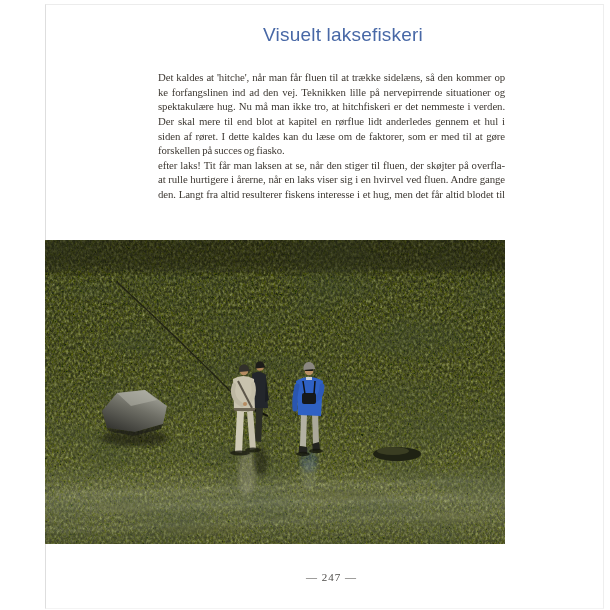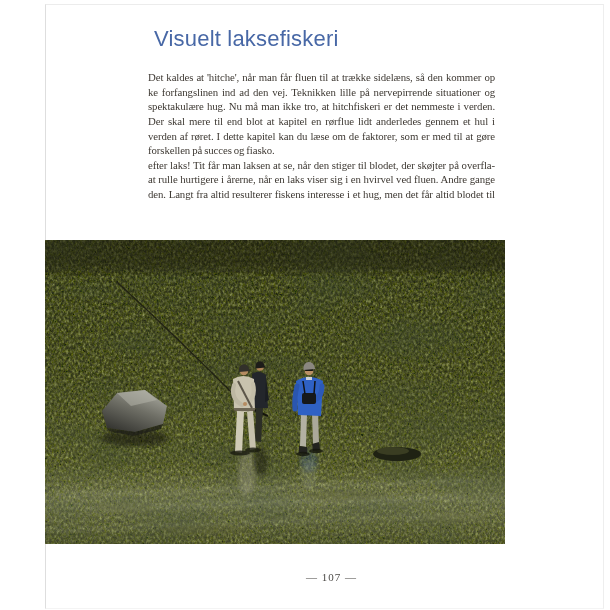--- a/index.html
+++ b/index.html
@@ -14,31 +14,32 @@
     position:absolute;
     left:45px;top:4px;width:557px;height:603px;
     border-left:1px solid #dedede;
     border-top:1px solid #ececec;
     border-right:1px solid #eeeeee;
     border-bottom:1px solid #f4f4f4;
     background:#ffffff;
   }
   .chapter-title{
     position:absolute;
-    left:154px;top:11px;
+    left:143px;top:11px;
     width:400px;
     font-family:"Liberation Sans", sans-serif;
-    font-size:22px;
+    font-size:19px;
     font-weight:500;
     letter-spacing:0.2px;
     color:#4868a6;
+    text-align:center;
   }
   .body-text{
     position:absolute;
-    left:148px;top:70px;
+    left:158px;top:70px;
     width:347px;
     color:#3e3933;
     font-size:10.8px;
     letter-spacing:-0.1px;
     word-spacing:-0.6px;
   }
   .tline{
     height:14.63px;
     line-height:14.63px;
     text-align:justify;
@@ -70,23 +71,23 @@
 
 <div class="page-sheet"></div>
 
 <h1 class="chapter-title">Visuelt laksefiskeri</h1>
 
 <div class="body-text">
   <div class="tline">Det kaldes at 'hitche', når man får fluen til at trække sidelæns, så den kommer op</div>
   <div class="tline">ke forfangslinen ind ad den vej. Teknikken lille på nervepirrende situationer og</div>
   <div class="tline">spektakulære hug. Nu må man ikke tro, at hitchfiskeri er det nemmeste i verden.</div>
   <div class="tline">Der skal mere til end blot at kapitel en rørflue lidt anderledes gennem et hul i</div>
-  <div class="tline">verden af røret. I dette kapitel kan du læse om de faktorer, som er med til at gøre</div>
+  <div class="tline">siden af røret. I dette kaldes kan du læse om de faktorer, som er med til at gøre</div>
   <div class="tline para-end">forskellen på succes og fiasko.</div>
-  <div class="tline">efter laks! Tit får man laksen at se, når den stiger til blodet, der skøjter på overfla-</div>
+  <div class="tline">efter laks! Tit får man laksen at se, når den stiger til fluen, der skøjter på overfla-</div>
   <div class="tline">at rulle hurtigere i årerne, når en laks viser sig i en hvirvel ved fluen. Andre gange</div>
   <div class="tline">den. Langt fra altid resulterer fiskens interesse i et hug, men det får altid blodet til</div>
 </div>
 
 <div class="photo-frame">
   <svg width="460" height="304" viewBox="0 0 460 304">
     <defs>
       <linearGradient id="waterbase" x1="0" y1="0" x2="0" y2="1">
         <stop offset="0" stop-color="#272a18"></stop>
         <stop offset="0.45" stop-color="#33361e"></stop>
@@ -220,13 +221,13 @@
       <rect x="257" y="153" width="14" height="11" rx="2" fill="#16181a"></rect>
       <path d="M258,141 L260,154 M270,141 L269,154" stroke="#101214" stroke-width="1.5" fill="none"></path>
       <rect x="261" y="137" width="6" height="3" fill="#e8e6dd" opacity="0.85"></rect>
       <circle cx="264" cy="131" r="4.3" fill="#bb9064"></circle>
       <rect x="259.8" y="128.8" width="8.4" height="2.3" rx="1" fill="#15140f"></rect>
       <path d="M258.5,128 A5.5 5.5 0 0 1 269.5,127 L270.5,129 L258.5,130 Z" fill="#8b8780"></path>
     </g>
   </svg>
 </div>
 
-<div class="folio">— 107 —</div>
+<div class="folio">— 247 —</div>
 
 </body></html>

